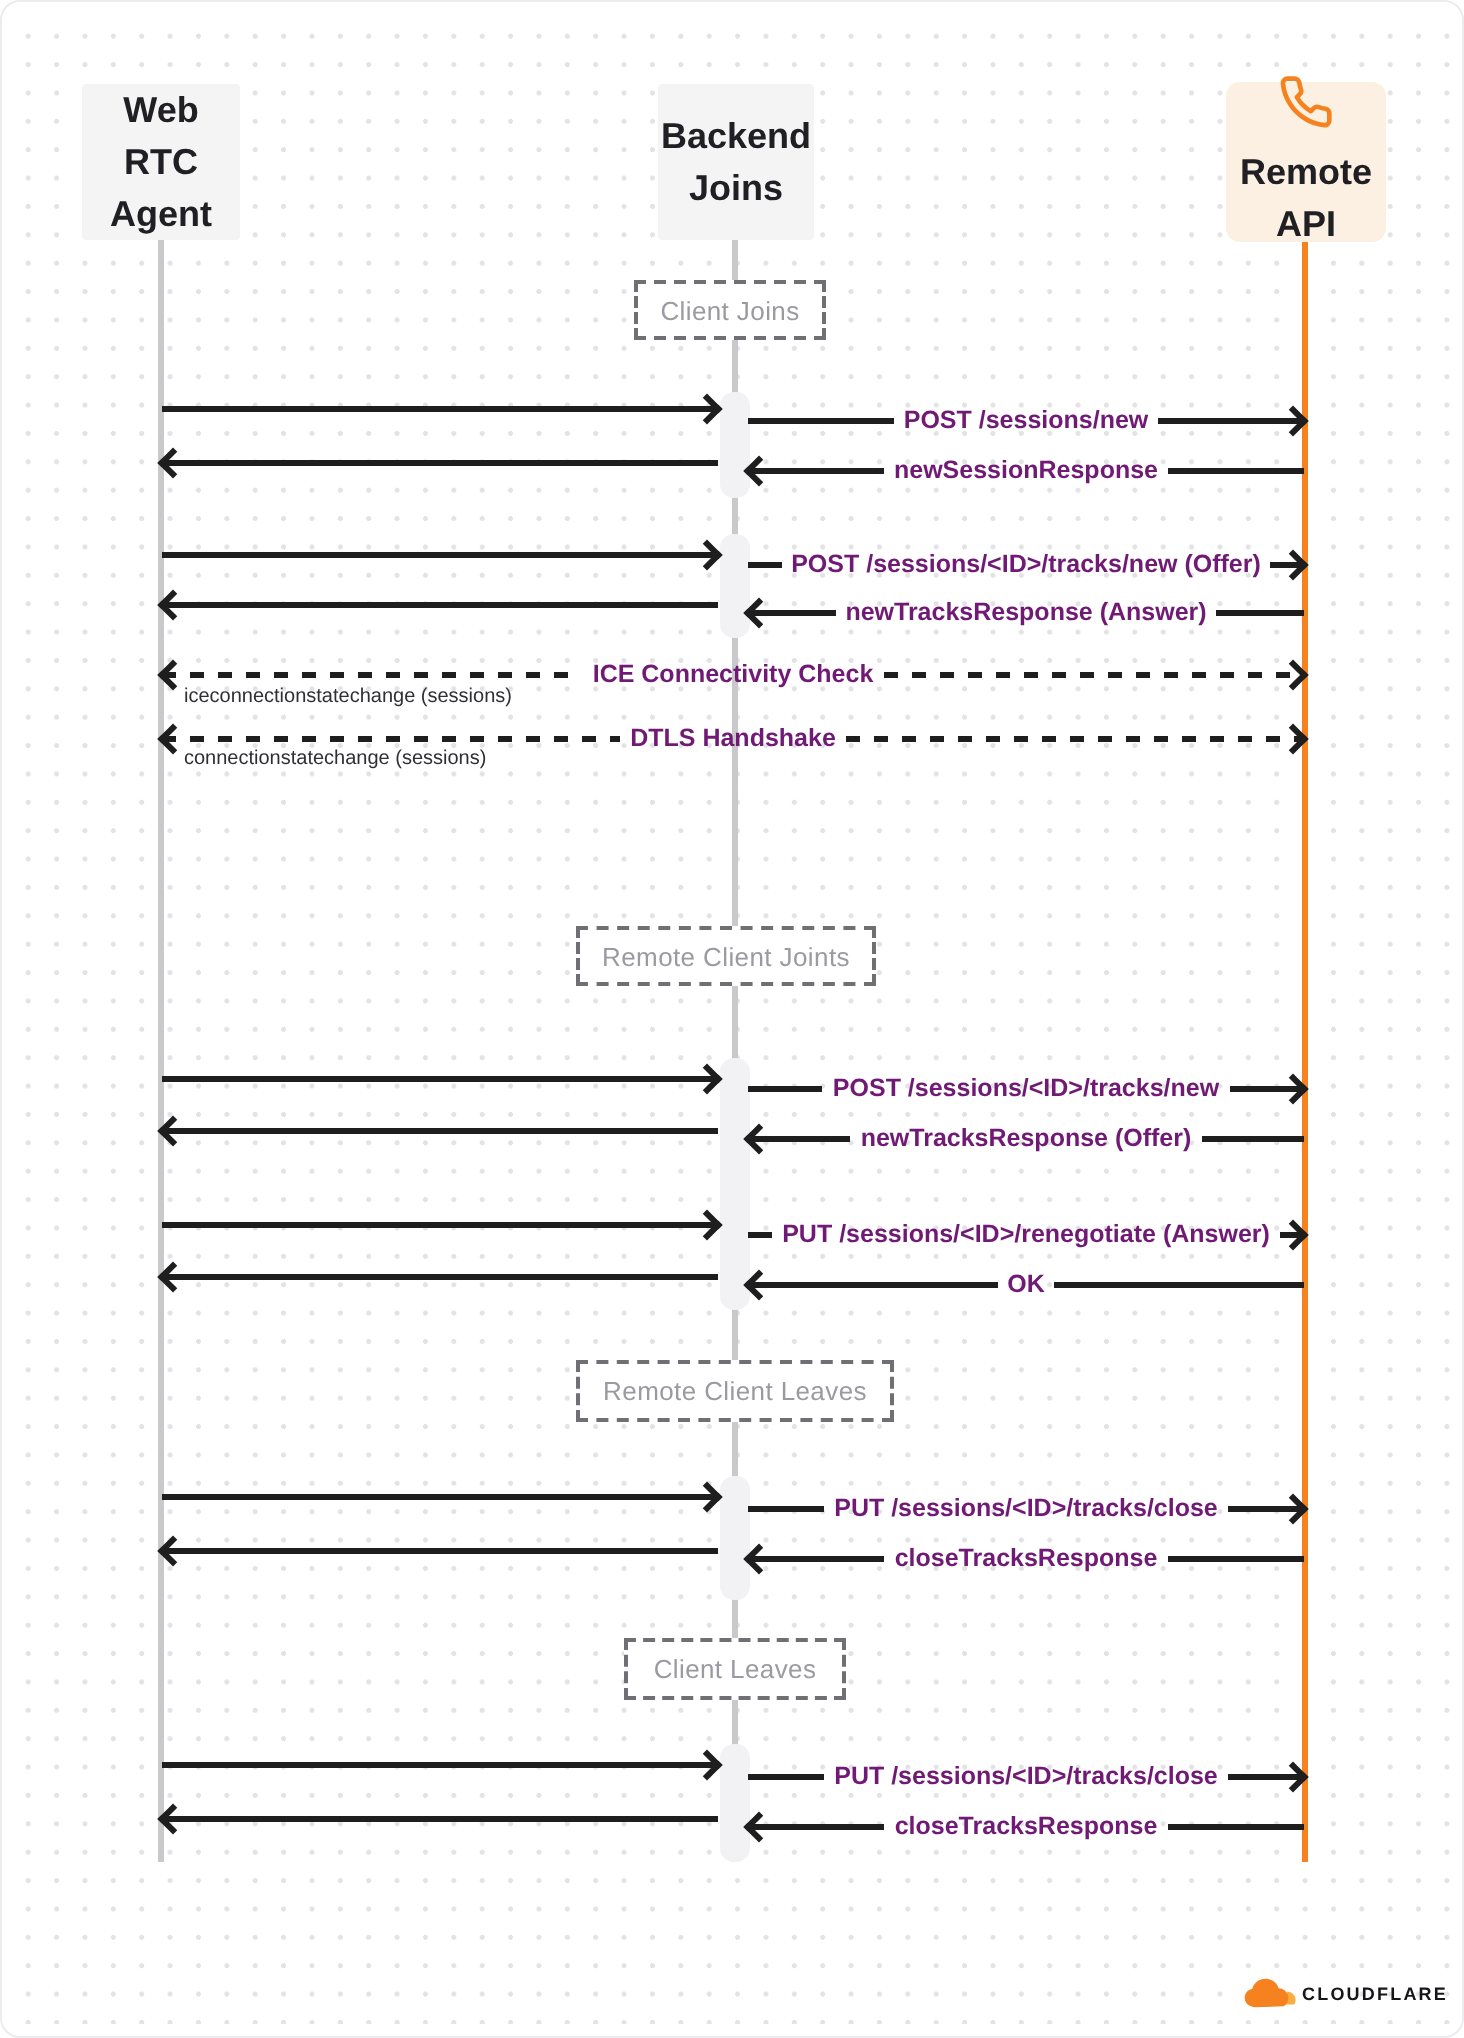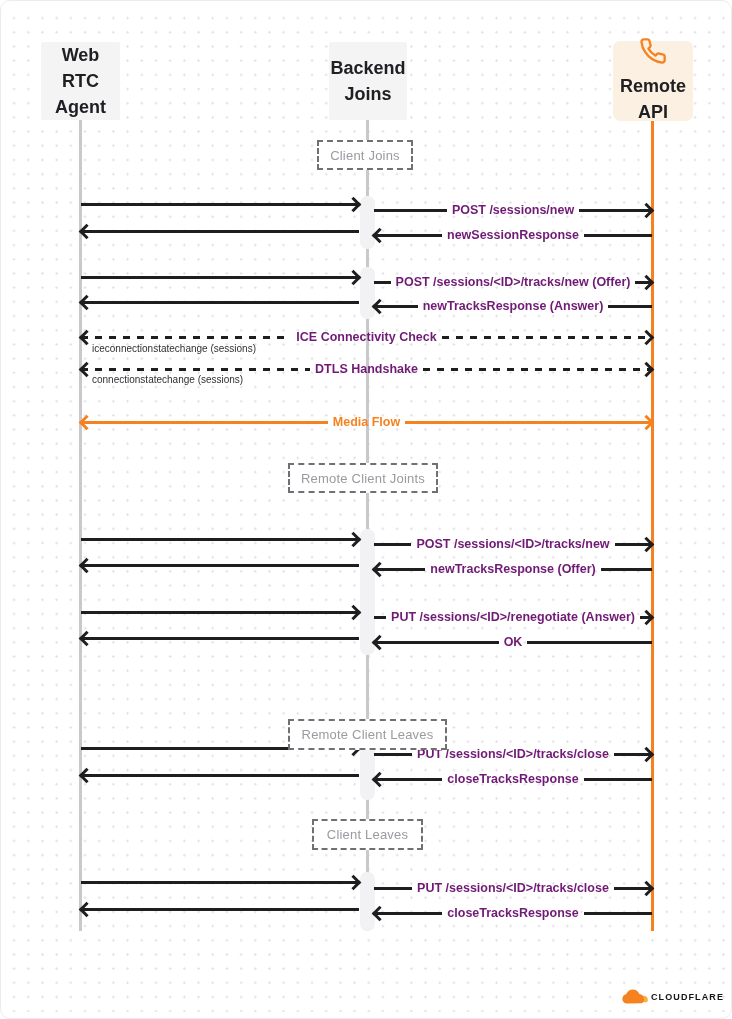--- a/index.html
+++ b/index.html
@@ -91,21 +91,21 @@
     </span>
     <span>Remote API</span>
   </div>
 
   <div class="phase" style="left:316px;top:139px;width:96px;height:30px">
     <span>Client Joins</span>
   </div>
   <div class="phase" style="left:287px;top:462px;width:150px;height:30px">
     <span>Remote Client Joints</span>
   </div>
-  <div class="phase" style="left:287px;top:718px;width:159px;height:31px">
+  <div class="phase" style="left:287px;top:679px;width:159px;height:31px">
     <span>Remote Client Leaves</span>
   </div>
   <div class="phase" style="left:311px;top:818px;width:111px;height:31px">
     <span>Client Leaves</span>
   </div>
 
   <div class="arrow seg-left" style="top:195px">
     <span class="line"></span>
     <span class="chev right"></span>
   </div>
@@ -158,27 +158,20 @@
 
   <div class="arrow seg-full dashed" style="top:360px">
     <span class="chev left"></span>
     <span class="line"></span>
     <span class="alabel">DTLS Handshake</span>
     <span class="line"></span>
     <span class="chev right"></span>
   </div>
   <div class="subnote" style="left:91px;top:373px">connectionstatechange (sessions)</div>
 
-  <div class="arrow seg-full orange-arrow" style="top:413px">
-    <span class="chev left"></span>
-    <span class="line"></span>
-    <span class="alabel">Media Flow</span>
-    <span class="line"></span>
-    <span class="chev right"></span>
-  </div>
 
   <div class="arrow seg-left" style="top:530px">
     <span class="line"></span>
     <span class="chev right"></span>
   </div>
   <div class="arrow seg-right" style="top:535px">
     <span class="line"></span>
     <span class="alabel">POST /sessions/&lt;ID&gt;/tracks/new</span>
     <span class="line"></span>
     <span class="chev right"></span>

